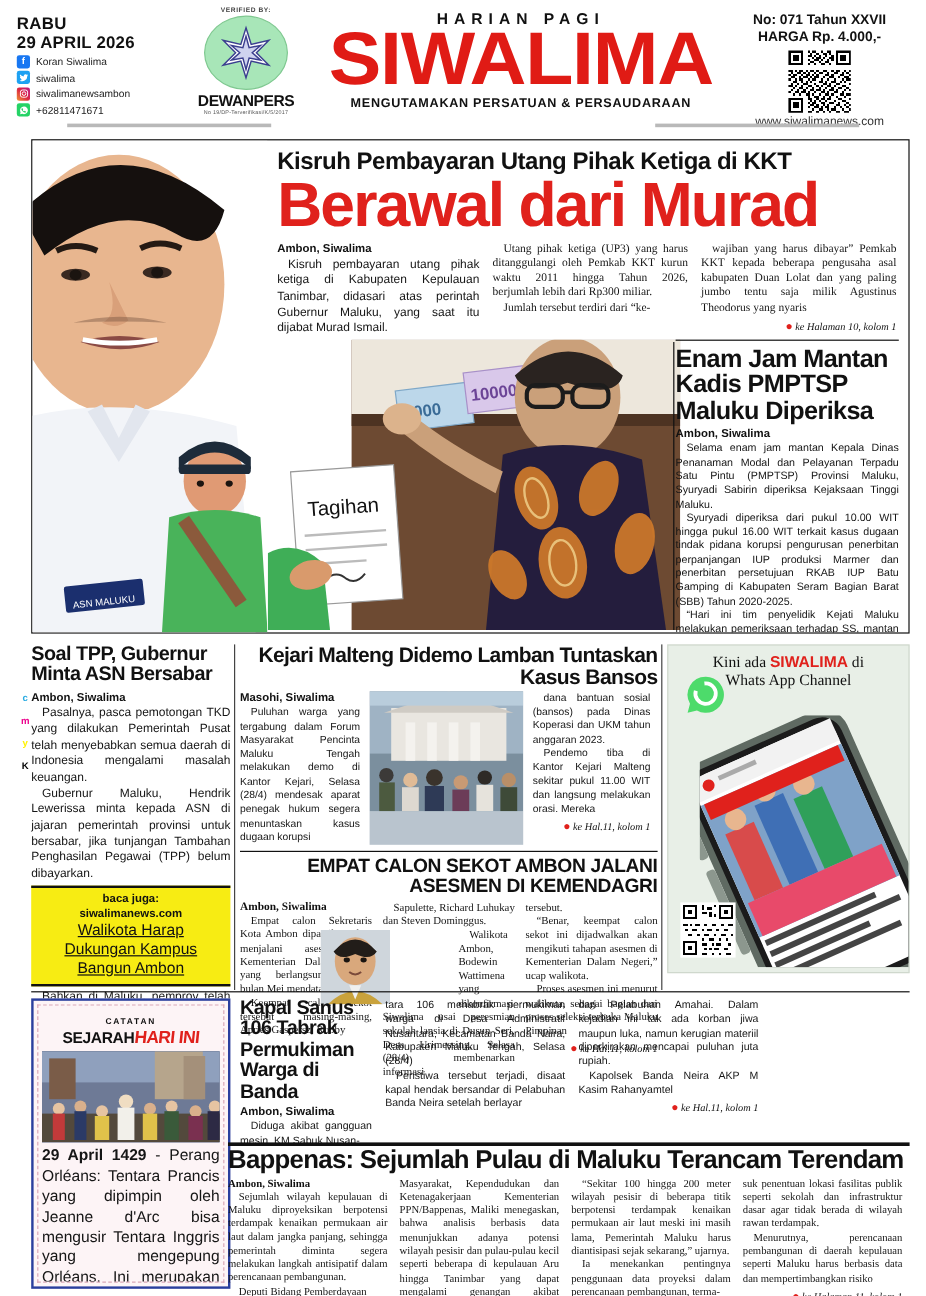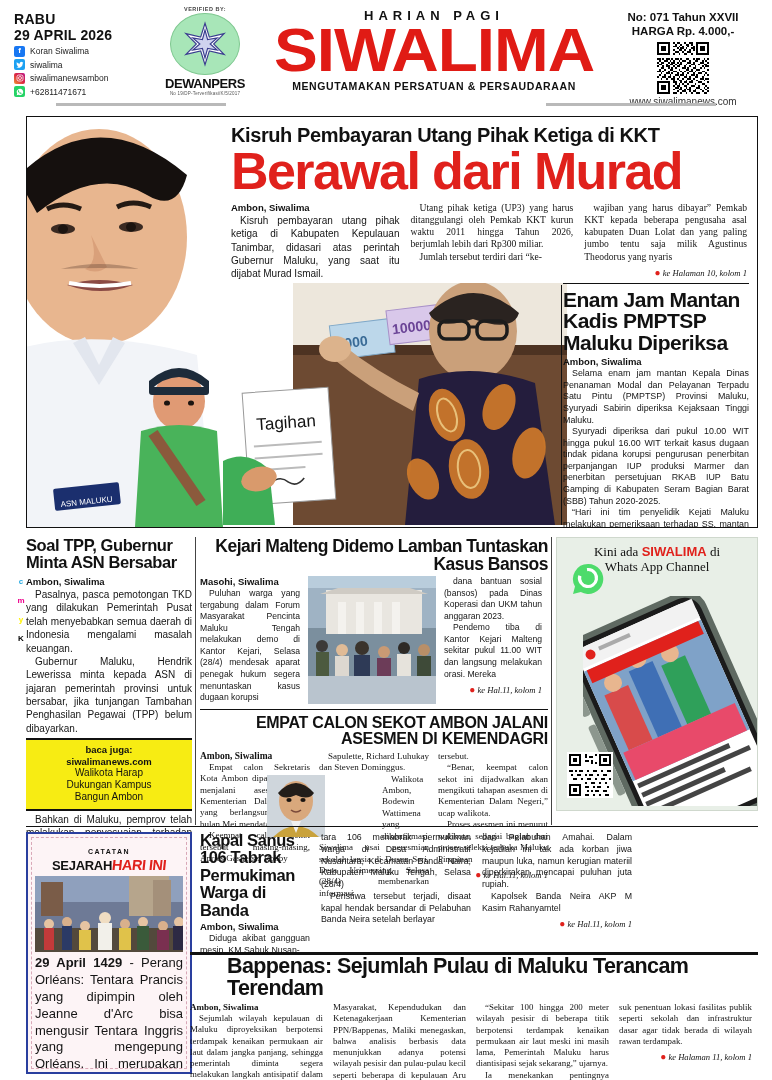--- a/index.html
+++ b/index.html
@@ -90,21 +90,21 @@
   .col-b { position:absolute; left:174px; top:0; width:348px; height:100%; }
   .col-c { position:absolute; left:530px; top:0; width:202px; height:100%; }
   .vrule { position:absolute; top:0; width:1px; height:100%; background:#444; }
 
   .h-sans-2 { font-size:16.5px; font-weight:bold; color:#111; line-height:1.06; letter-spacing:-.4px; }
   .h-wide { font-size:17.5px; font-weight:bold; color:#111; line-height:1.04; letter-spacing:-.5px;text-align:right; }
 
   .bacajuga { background:#f7ec13; border-top:2px solid #111; border-bottom:2px solid #111;
               text-align:center; padding:4px 4px 5px; margin:3px 0 2px 0; }
   .bj1 { font-size:9.5px; font-weight:bold; color:#111; line-height:1.2; }
-  .bj2 { font-size:10px; color:#111; line-height:1.22; }
+  .bj2 { font-size:13px; color:#111; line-height:1.22;text-decoration:underline; }
 
   .photo-block { background:#b9c4ce; position:relative; overflow:hidden; }
 
   .wa-ad { position:absolute; left:0; top:0; width:202px; height:274px;
            background:#e8efe7; border:1px solid #cfd8cd; overflow:hidden; }
   .wa-title { text-align:center; padding-top:6px; font-family:"Liberation Serif", serif;
               font-size:13px; color:#111; line-height:1.18; }
   .wa-title .red { color:#e0211c; font-weight:bold; font-family:"Liberation Sans",sans-serif; font-size:13px; }
   .wa-logo { position:absolute; left:14px; top:24px; width:34px; height:34px; }
   .wa-qr { position:absolute; left:10px; bottom:12px; width:46px; height:46px; background:#fff; padding:2px; }
@@ -117,21 +117,21 @@
   .hist-ttl { text-align:center; line-height:1; }
   .ht1 { font-size:7px; font-weight:bold; letter-spacing:1.5px; color:#111; }
   .ht2 { font-size:13px; font-weight:bold; color:#111; letter-spacing:-.3px; display:inline-block; }
   .ht3 { font-size:14.5px; font-weight:bold; color:#e0211c; letter-spacing:-.5px;
          display:inline-block; transform:skewX(-6deg); }
   .hist-img { height:76px; margin:3px 0; overflow:hidden; position:relative; background:#5b6a8a; }
   .hist-tx { font-size:13px; line-height:1.3; color:#151515; text-align:justify; }
 
   
   .r4 { position:absolute; left:26px; top:962px; width:732px; height:112px; }
-  .h-bottom { font-size:21.5px; font-weight:bold; color:#111; letter-spacing:-.6px; line-height:1;padding-left:37px; }
+  .h-bottom { font-size:21.5px; font-weight:bold; color:#111; letter-spacing:-.6px; line-height:1; }
   .b4cols { display:flex; gap:10px; margin-top:3px; }
   .b4c { width:173px; }
   .thinrule { height:1px; background:#111; }
 </style>
 </head>
 <body>
 
 <div class="page">
 
   <div class="masthead">
@@ -873,20 +873,21 @@
       </div>
       <div class="b4c" style="width:133px;">
         <div class="body-serif" style="font-size:8.9px;">
           <p>“Sekitar 100 hingga 200 meter wilayah pesisir di beberapa titik berpotensi terdampak kenaikan permukaan air laut meski ini masih lama, Pemerintah Maluku harus diantisipasi sejak sekarang,” ujarnya.</p>
           <p>Ia menekankan pentingnya penggunaan data proyeksi dalam perencanaan pembangunan, terma-</p>
         </div>
       </div>
       <div class="b4c" style="width:133px;">
         <div class="body-serif" style="font-size:8.9px;">
           <p style="text-indent:0;">suk penentuan lokasi fasilitas publik seperti sekolah dan infrastruktur dasar agar tidak berada di wilayah rawan terdampak.</p>
+          <p>Menurutnya, perencanaan pembangunan di daerah kepulauan seperti Maluku harus berbasis data dan mempertimbangkan risiko</p>
         </div>
         <div class="jump">
           <span class="dot">●</span>
           <span>ke Halaman 11, kolom 1</span>
         </div>
       </div>
     </div>
   </div>
 
 </div>

